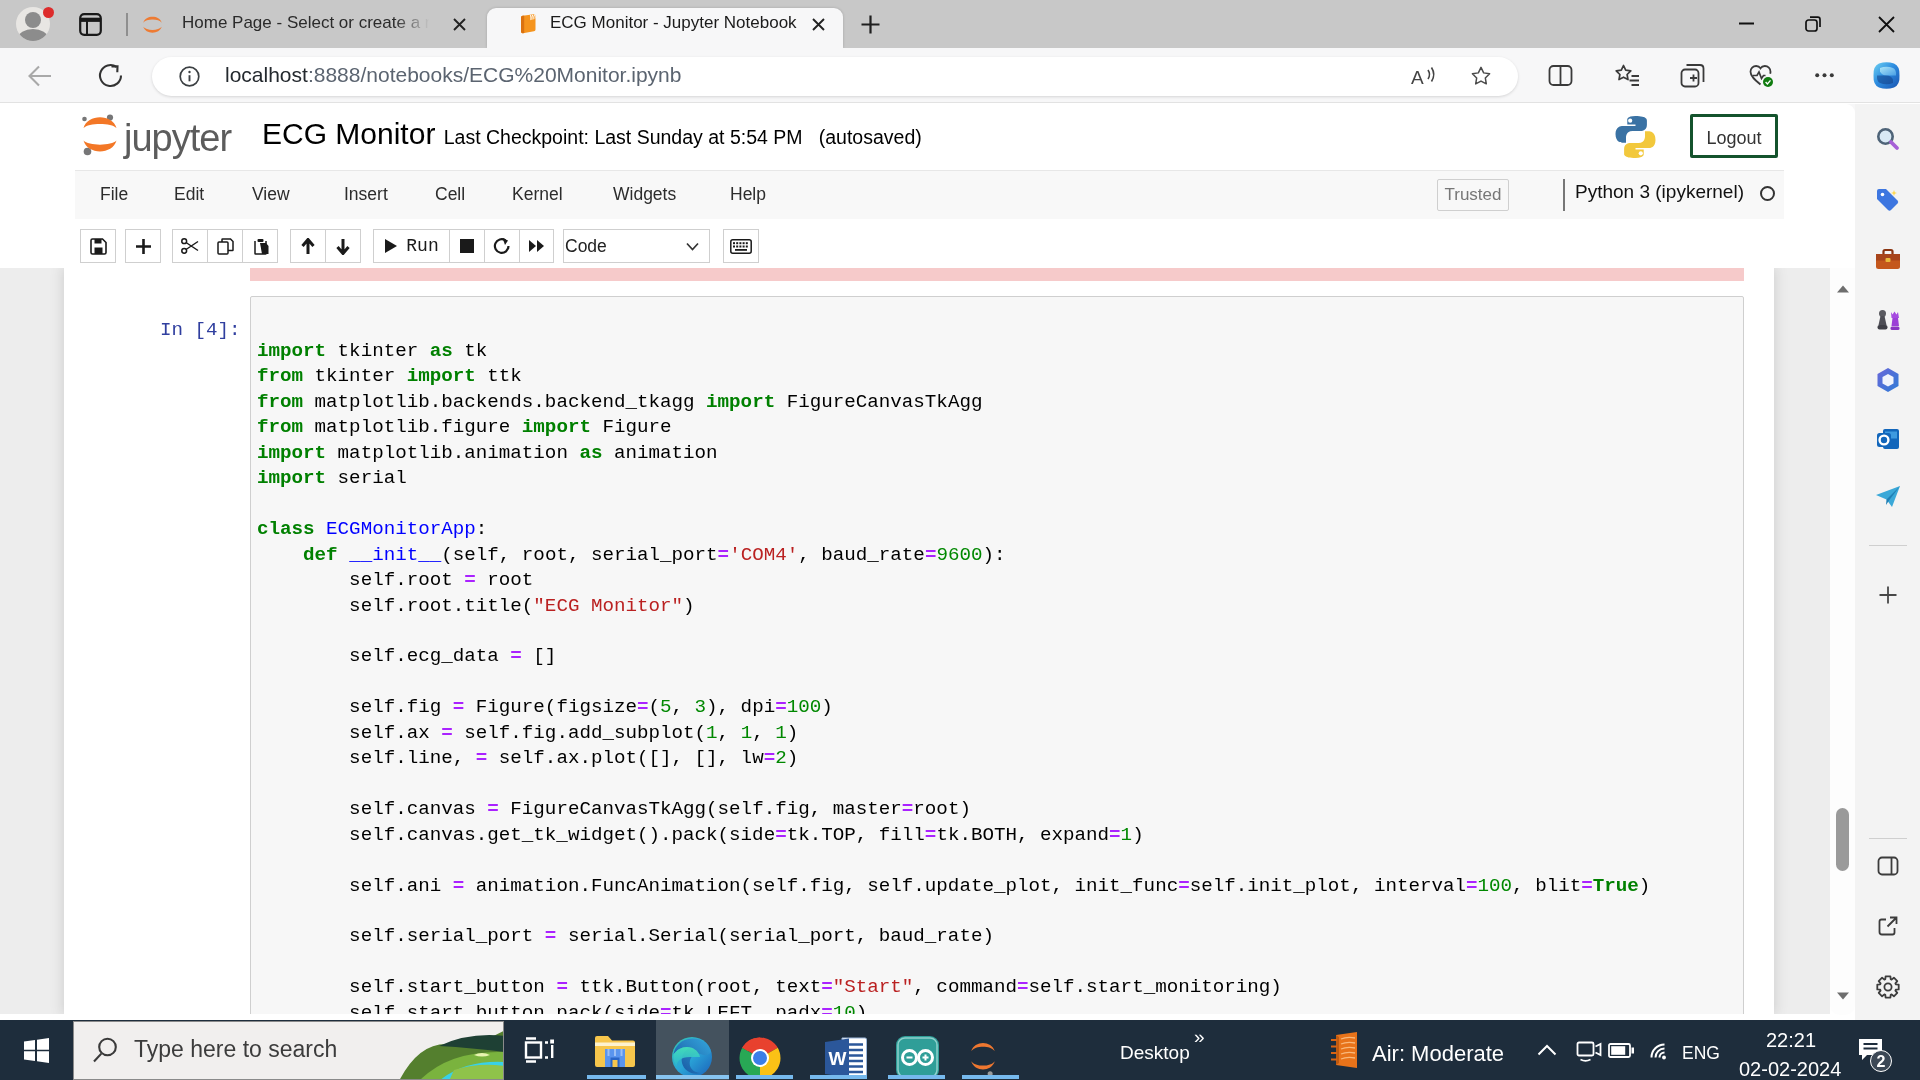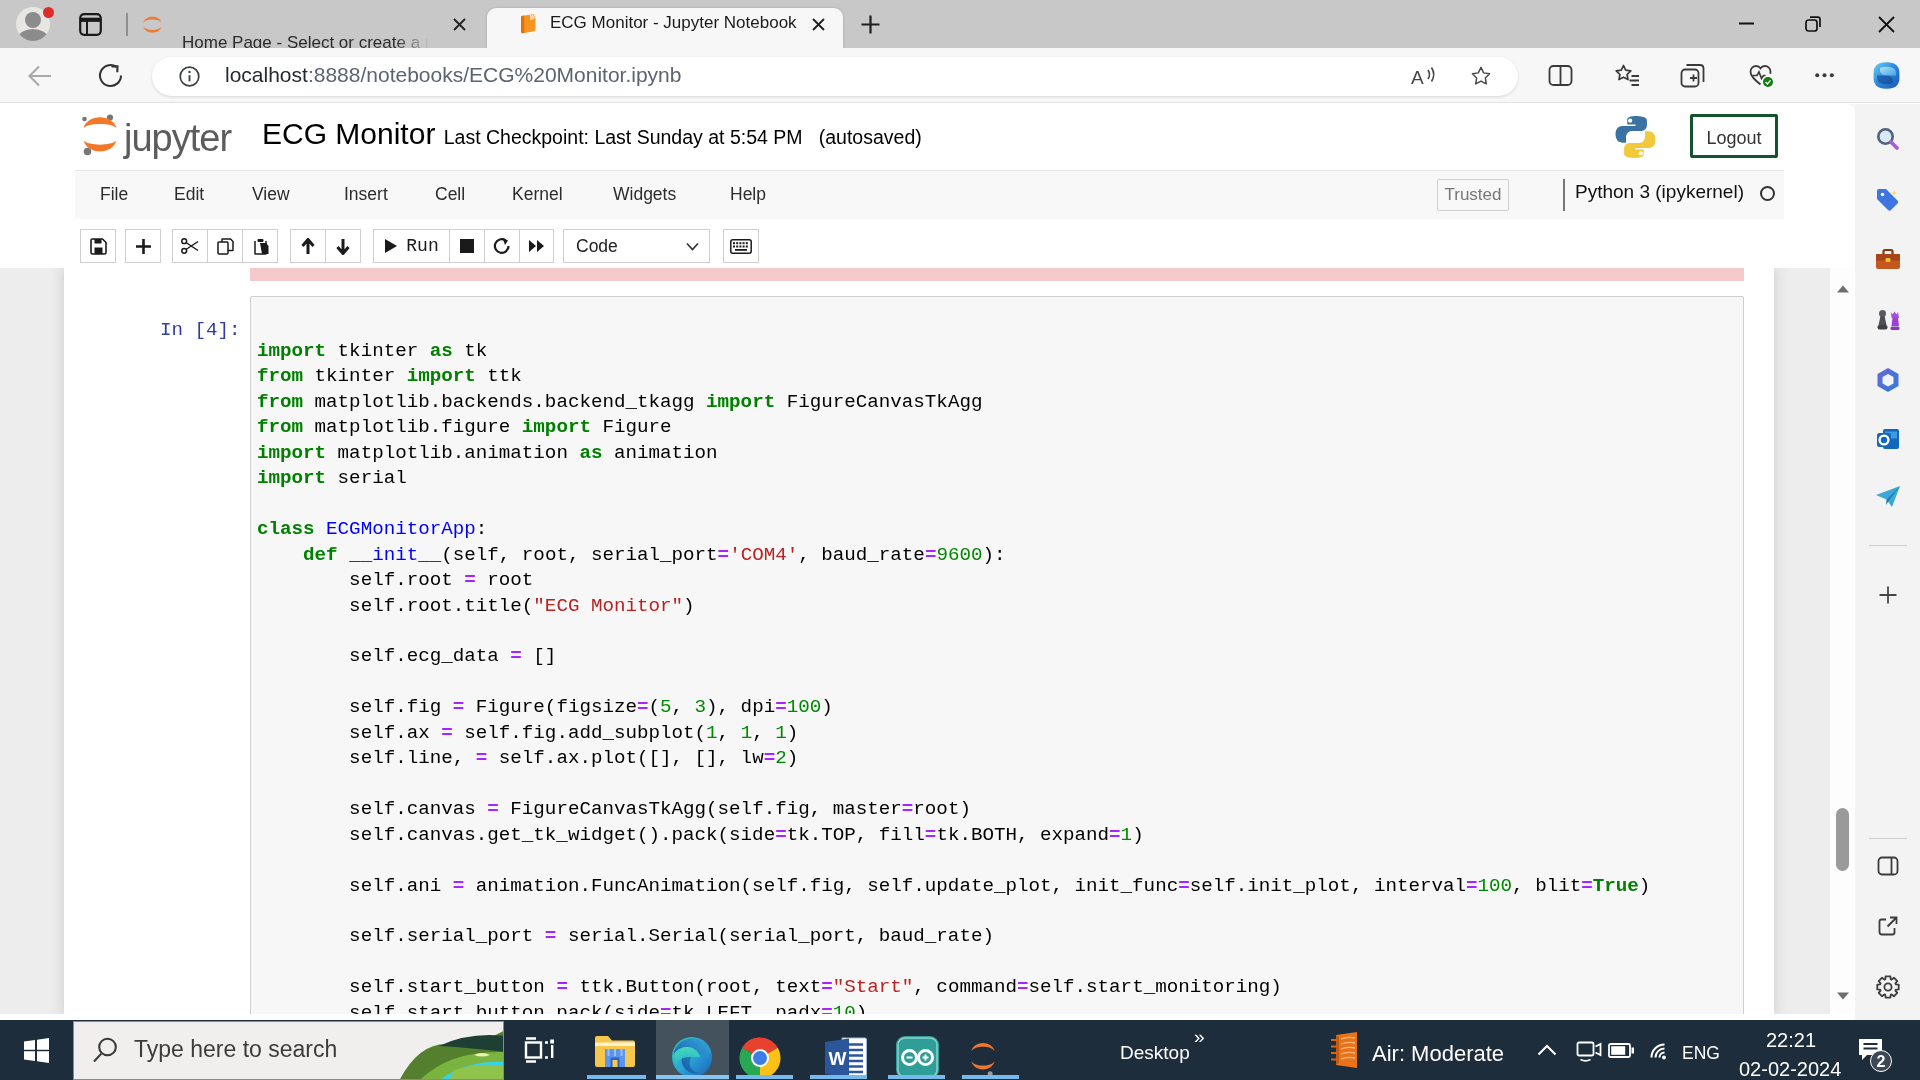--- a/index.html
+++ b/index.html
@@ -70,21 +70,21 @@
         <rect x="1.2" y="1.2" width="20.6" height="20.6" rx="4" fill="none" stroke="#1a1a1a" stroke-width="2.2"></rect>
         <path d="M2 6.8 H21" stroke="#1a1a1a" stroke-width="4.2"></path>
         <path d="M8 6.8 V21" stroke="#1a1a1a" stroke-width="2"></path>
       </svg>
     <div class="ico" style="left:126px;top:13px;width:1.5px;height:23px;background:#8f8f8f;"></div>
 
     <svg class="ico" style="left:141px;top:13px;" width="23" height="23" viewBox="0 0 100 100">
         <path d="M10 42 C20 8 80 8 90 42 C78 24 22 24 10 42 Z" fill="#ee7b33"></path>
         <path d="M10 60 C20 94 80 94 90 60 C78 78 22 78 10 60 Z" fill="#ee7b33"></path>
       </svg>
-    <div class="ico tabtxt" style="left:182px;top:13px;width:250px;overflow:hidden;color:#2b2b2b;margin-top:20px;-webkit-mask-image:linear-gradient(90deg,#000 85%,transparent 99%);">Home Page - Select or create a n</div>
+    <div class="ico tabtxt" style="left:182px;top:13px;width:250px;overflow:hidden;color:#2b2b2b;-webkit-mask-image:linear-gradient(90deg,#000 85%,transparent 99%);">Home Page - Select or create a n</div>
     <svg class="ico" style="left:450px;top:15px;" width="19" height="19" viewBox="0 0 19 19">
         <path d="M4 4 L15 15 M15 4 L4 15" stroke="#222" stroke-width="1.9"></path>
       </svg>
 
     <div id="activetab"></div>
     <div class="ico" style="left:517px;top:13px;width:22px;height:22px;">
       <svg width="22" height="22" viewBox="0 0 22 22">
           <path d="M4 4.5 Q4 2.5 6 2.8 L16.5 1.2 Q18.5 1 18.5 3 L18.5 16.5 Q18.5 18 17 18.3 L6 20.2 Q4 20.5 4 18.5 Z" fill="#f5941e"></path>
           <path d="M16.8 1.6 Q18 3.5 17.5 6 L18.4 5.2 Q18.8 3 18 1.5 Z M14.8 2 Q16 4 15.5 6.8 L16.6 6.2 Q17.2 3.5 16 1.8 Z M12.8 2.3 Q14 4.3 13.4 7.2 L14.6 6.7 Q15.2 4 14 2.1 Z" fill="#fff" opacity=".95"></path>
           <path d="M4 4.5 Q4 2.5 6 2.8 L7.2 2.6 L7.2 20 L6 20.2 Q4 20.5 4 18.5 Z" fill="#db7210"></path>
@@ -284,21 +284,21 @@
               <path d="M9.5 1 L15 3.5 L12 8 Z" fill="#1a1a1a"></path>
             </svg>
           </div>
         <div class="tbtn" style="width:34px;">
             <svg width="17" height="14" viewBox="0 0 17 14">
               <path d="M1 1 L8 7 L1 13 Z" fill="#1a1a1a"></path>
               <path d="M9 1 L16 7 L9 13 Z" fill="#1a1a1a"></path>
             </svg>
           </div>
       </div>
-      <div class="tbtn" style="position:absolute;left:563px;top:10px;width:147px;justify-content:flex-start;padding-left:12px;">
+      <div class="tbtn" style="position:absolute;left:563px;top:10px;width:147px;justify-content:flex-start;padding-left:1px;">
           <span style="font-size:17.5px;color:#222;">Code</span>
           <svg style="position:absolute;right:10px;top:12px;" width="13" height="9" viewBox="0 0 13 9">
             <path d="M1 1.5 L6.5 7.5 L12 1.5" fill="none" stroke="#333" stroke-width="1.7"></path>
           </svg>
         </div>
       <div class="tbtn" style="position:absolute;left:723px;top:10px;width:36px;">
           <svg width="22" height="15" viewBox="0 0 22 15">
             <rect x=".8" y=".8" width="20.4" height="13.4" rx="2" fill="none" stroke="#1a1a1a" stroke-width="1.5"></rect>
             <g fill="#1a1a1a">
               <rect x="3" y="3.2" width="2" height="2"></rect>

